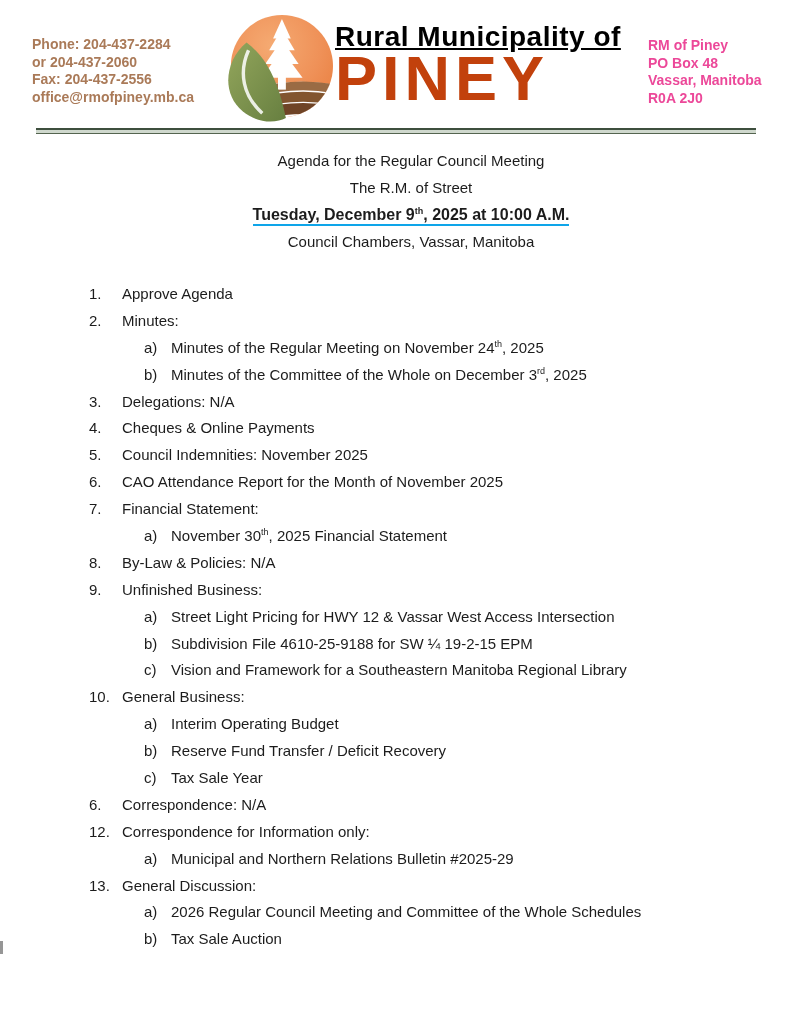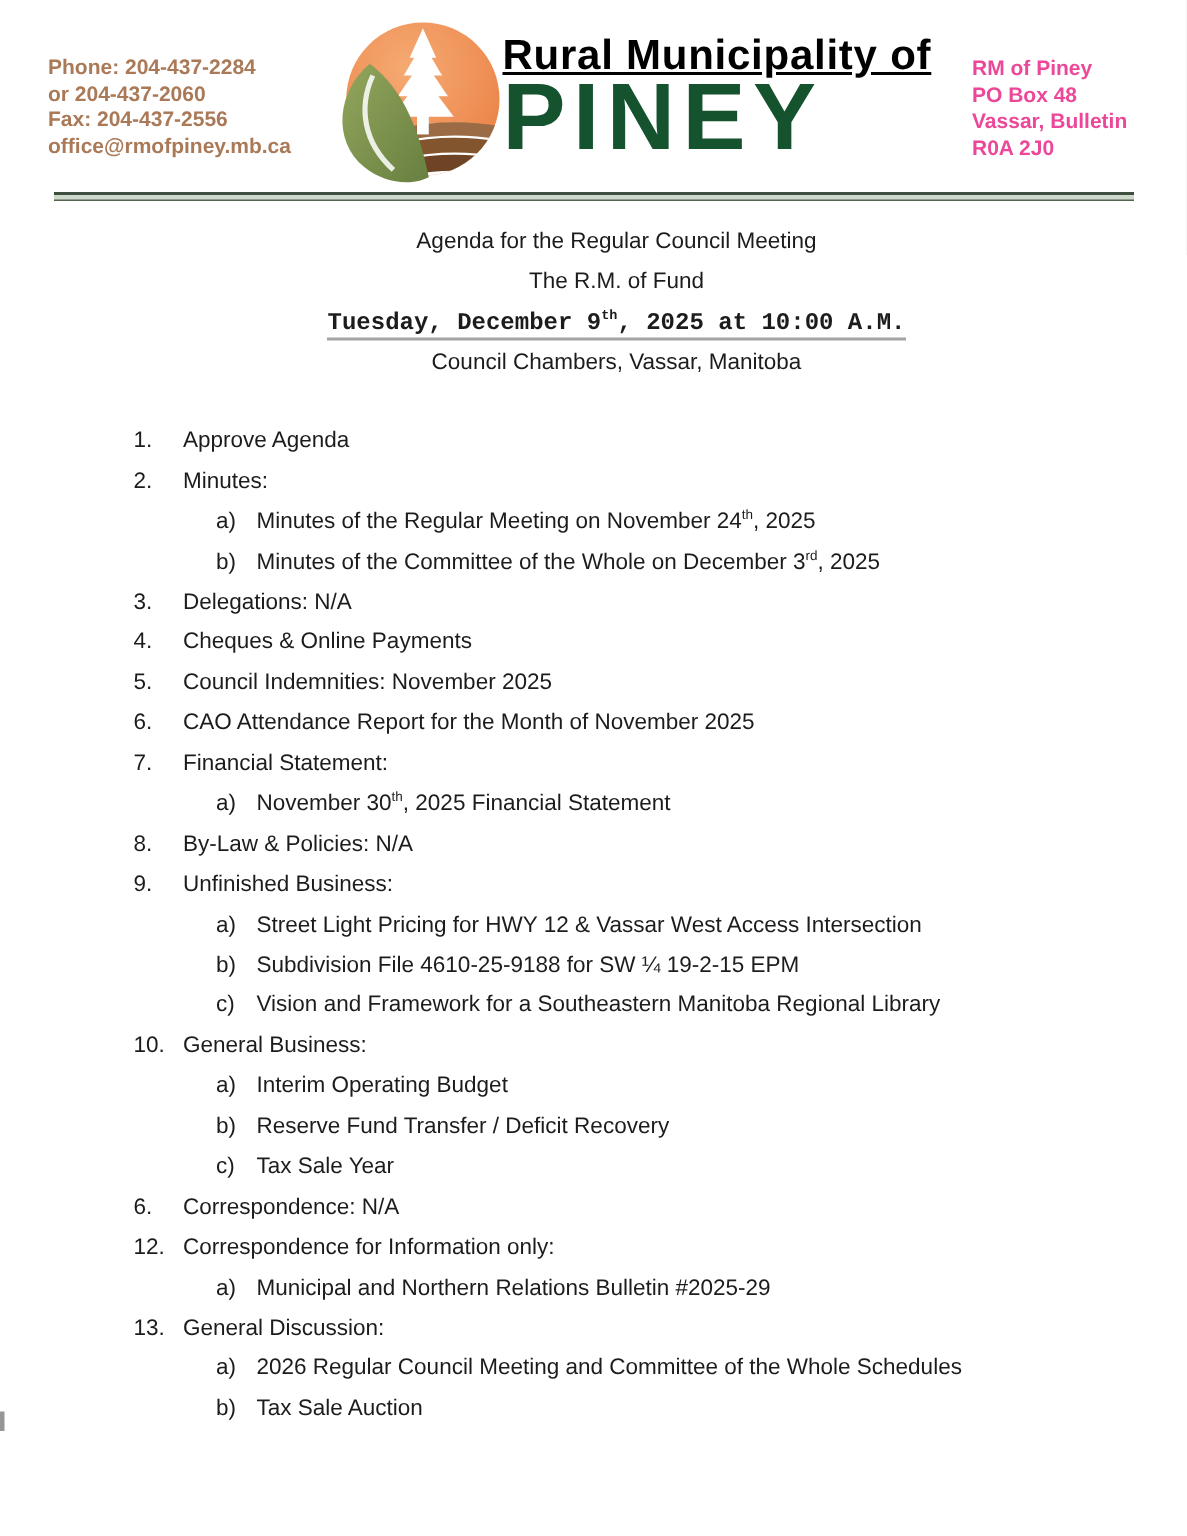--- a/index.html
+++ b/index.html
@@ -19,33 +19,33 @@
   .address-block{
     position:absolute;left:648px;top:37px;
     font-size:14px;font-weight:bold;color:#ec4899;line-height:17.5px;
   }
   .logo-icon{position:absolute;left:219px;top:13px;width:118px;height:112px;}
   .logo-text{position:absolute;left:335px;top:24px;white-space:nowrap;}
   .logo-tagline{
     font-size:28px;font-weight:bold;color:#000000;letter-spacing:0.5px;line-height:26px;text-decoration:underline;
   }
   .logo-name{
-    font-size:63px;font-weight:bold;color:#14532d;letter-spacing:5px;line-height:56px;
+    font-size:63px;font-weight:bold;color:#c2410c;letter-spacing:5px;line-height:56px;
     margin-top:0px;
   }
   .divider{
     position:absolute;left:36px;top:128px;width:720px;height:3px;
     background:#cfd8cd;
     border-top:2px solid #3e4f3e;border-bottom:1px solid #54644f;
   }
   
   .title-block{position:absolute;left:0;top:147px;width:791px;text-align:center;}
   .title-line{font-size:15px;line-height:27px;height:27px;margin-left:31px;}
   .title-date{font-size:16px;font-weight:bold;}
-  .title-date .u{border-bottom:2px solid #a3a3a3;padding-bottom:1px;font-family:Liberation Mono, monospace;}
+  .title-date .u{border-bottom:2px solid #0ea5e9;padding-bottom:1px;}
   sup{font-size:9px;vertical-align:super;line-height:0;}
   
   .agenda{position:absolute;left:0;top:281px;width:791px;}
   .agenda-item,.agenda-sub{
     display:flex;align-items:baseline;height:26.9px;line-height:26.9px;
     font-size:15px;white-space:nowrap;
   }
   .agenda-item .num{flex:0 0 33px;margin-left:89px;}
   .agenda-sub .letter{flex:0 0 27px;margin-left:144px;}
   .scan-artifact{
@@ -104,29 +104,29 @@
   </div>
 
   <div class="logo-text">
     <div class="logo-tagline">Rural Municipality of</div>
     <div class="logo-name">PINEY</div>
   </div>
 
   <div class="address-block">
     <div>RM of Piney</div>
     <div>PO Box 48</div>
-    <div>Vassar, Bulletin</div>
+    <div>Vassar, Manitoba</div>
     <div>R0A 2J0</div>
   </div>
 
   <div class="divider"></div>
 
   <div class="title-block">
     <div class="title-line">Agenda for the Regular Council Meeting</div>
-    <div class="title-line">The R.M. of Fund</div>
+    <div class="title-line">The R.M. of Street</div>
     <div class="title-line title-date">
       <span class="u"><span>Tuesday, December 9</span><sup>th</sup><span>, 2025 at 10:00 A.M.</span></span>
     </div>
     <div class="title-line">Council Chambers, Vassar, Manitoba</div>
   </div>
 
   <div class="agenda" id="agenda-list">
       <div class="agenda-item">
         <span class="num">1.</span>
         <span class="txt"><span>Approve Agenda</span></span>

